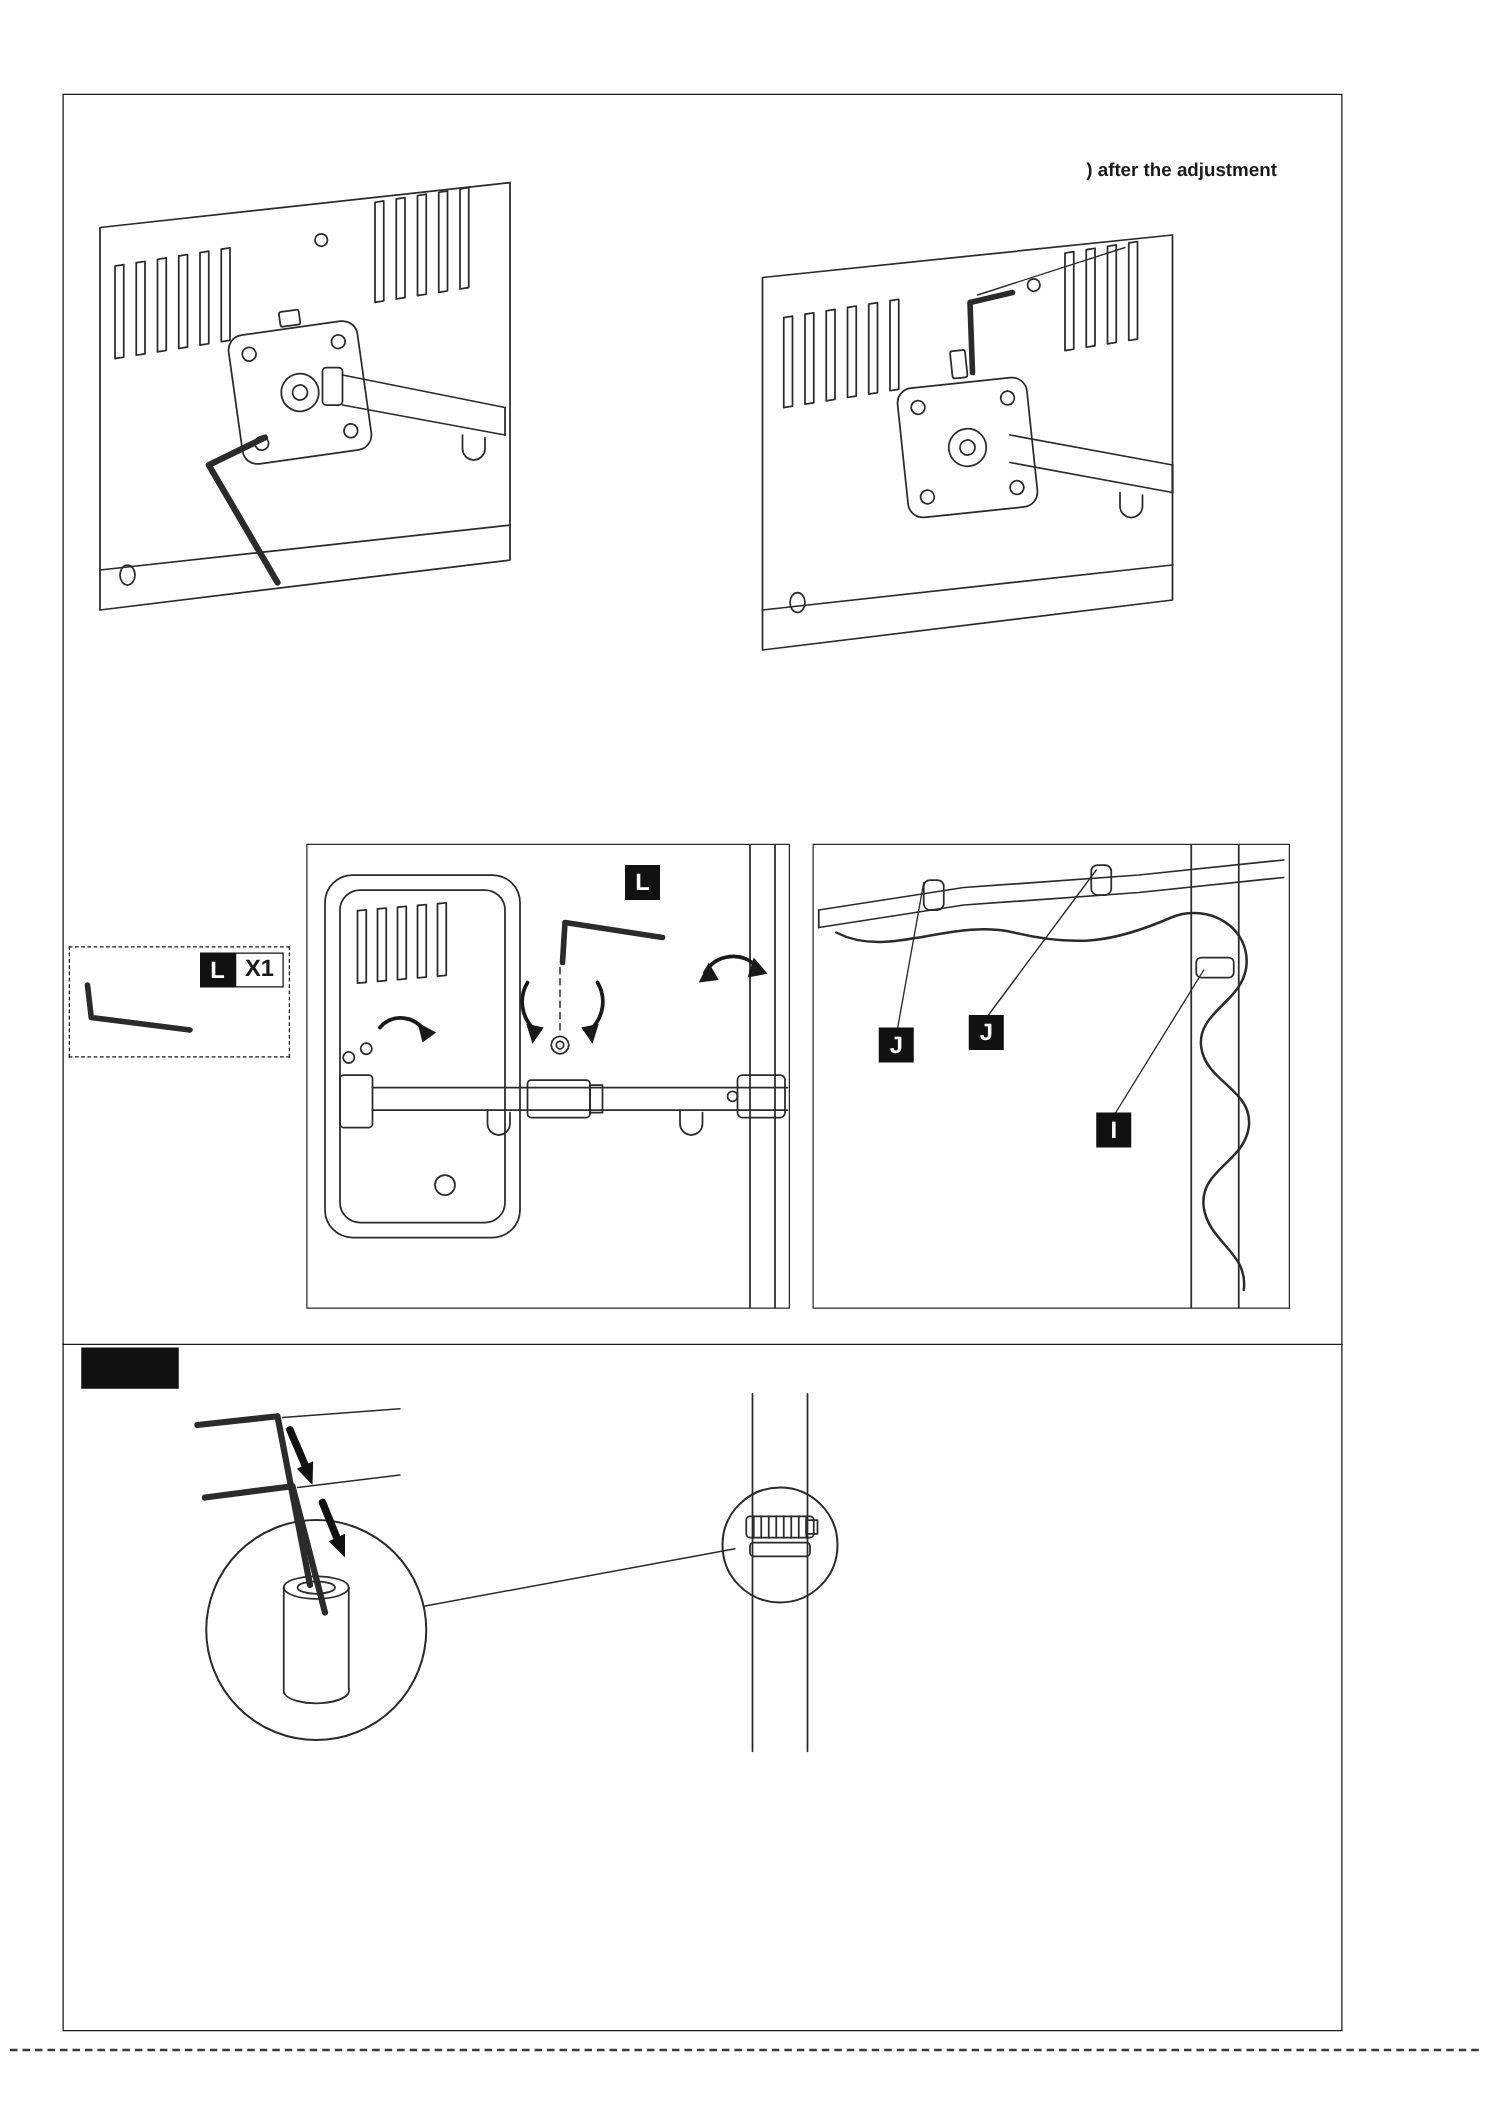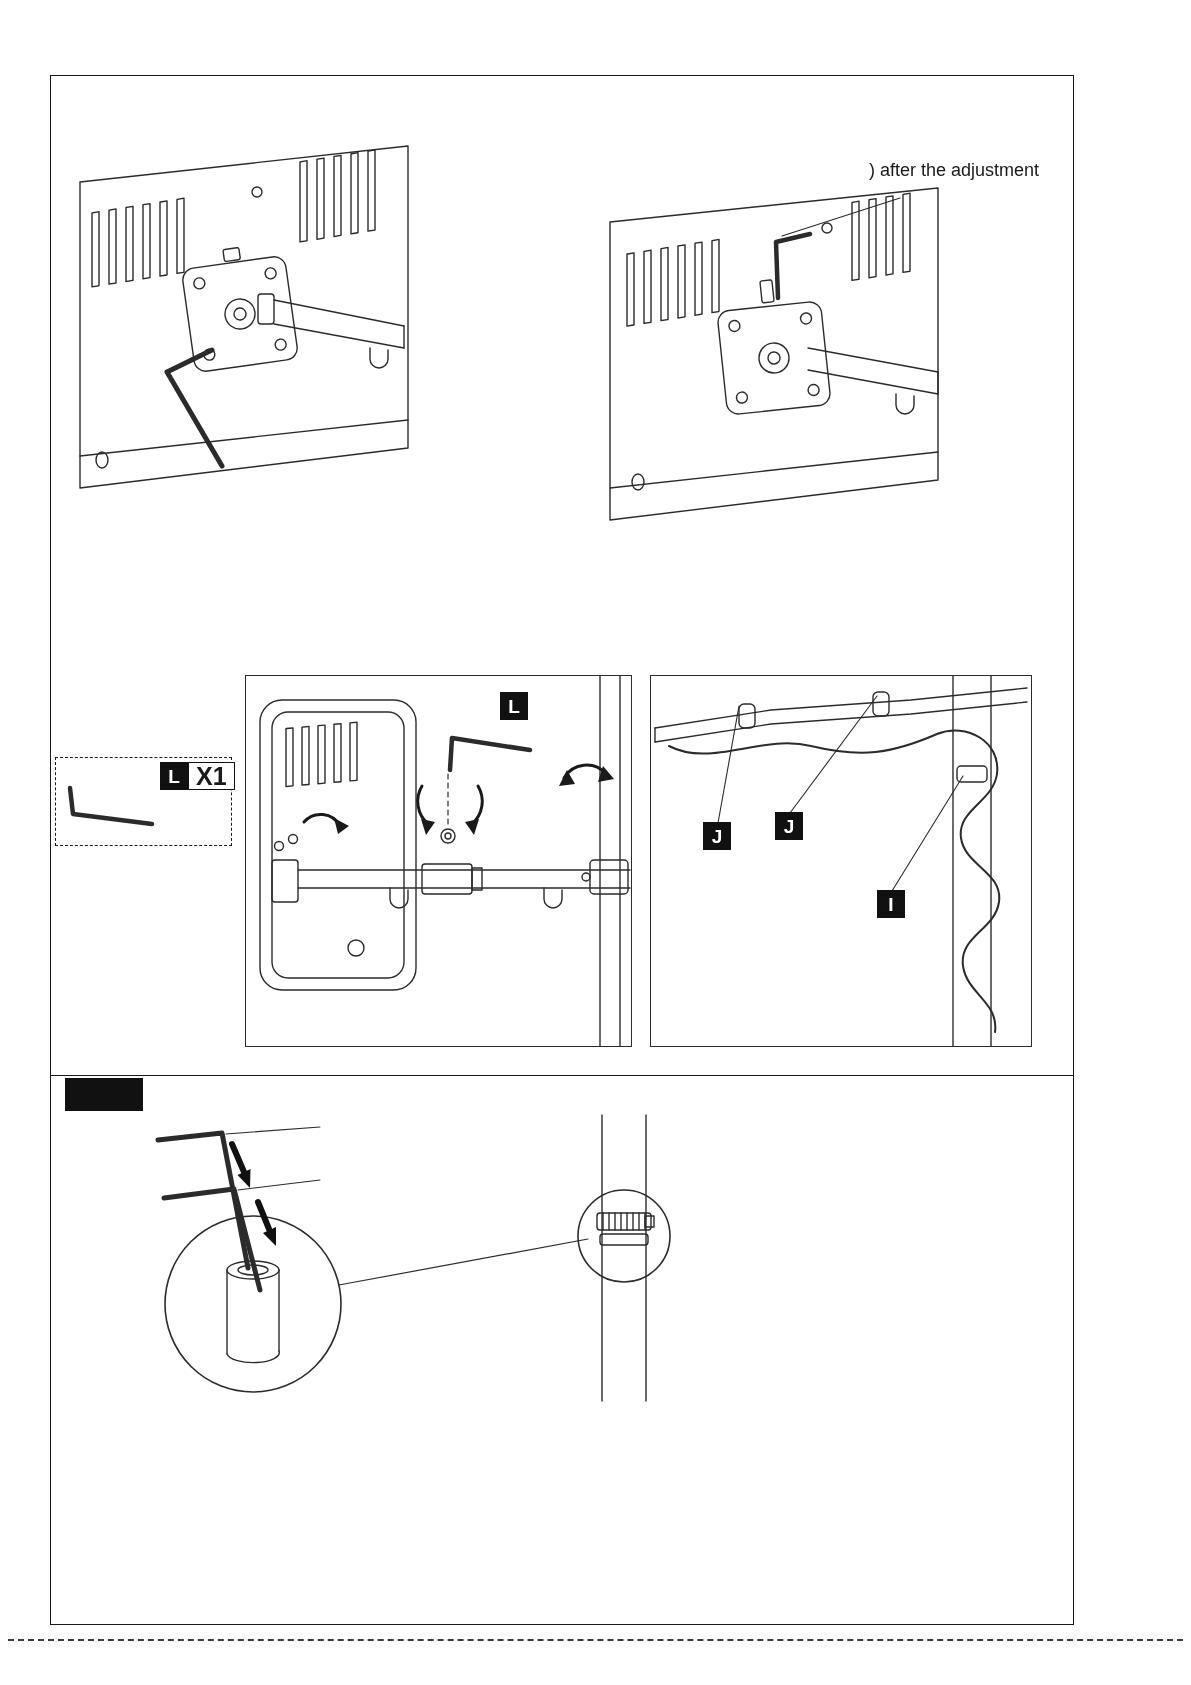--- a/index.html
+++ b/index.html
@@ -4,33 +4,33 @@
 <style>
   html,body{margin:0;padding:0;}
   body{
     width:1191px;height:1685px;position:relative;background:#ffffff;
     font-family:"Liberation Sans",sans-serif;color:#1a1a1a;overflow:hidden;
   }
   .abs{position:absolute;}
   .page-border{left:50px;top:75px;width:1022px;height:1548px;border:1.6px solid #1a1a1a;}
   .divider{left:50px;top:1075px;width:1024px;height:0;border-top:1.6px solid #1a1a1a;}
   .bottom-dashed{left:8px;top:1639px;width:1175px;height:0;border-top:2px dashed #3a3a3a;}
-  .note{left:869px;top:160px;font-size:18px;font-weight:400;}
+  .note{left:869px;top:128px;font-size:15px;font-weight:700;}
   .panel{border:1.2px solid #2b2b2b;background:#fff;}
   .panel-center{left:245px;top:675px;width:385px;height:370px;}
   .panel-right{left:650px;top:675px;width:380px;height:370px;}
   .parts-box{left:55px;top:757px;width:177px;height:89px;border:1.7px dashed #1a1a1a;box-sizing:border-box;}
   .tag{
     width:28px;height:28px;background:#111111;color:#ffffff;
     display:flex;align-items:center;justify-content:center;
     font-size:19px;font-weight:bold;line-height:1;
   }
   .qty-box{
     height:28px;padding:0 7px;border:1.8px solid #111111;background:#ffffff;
-    display:flex;align-items:center;font-size:25px;font-weight:600;box-sizing:border-box;
+    display:flex;align-items:center;font-size:19px;font-weight:600;box-sizing:border-box;
   }
   .step-banner{left:65px;top:1078px;width:78px;height:33px;background:#111111;}
   svg{display:block;overflow:visible;}
 </style>
 </head>
 <body>
 
 <div class="abs page-border"></div>
 <div class="abs divider"></div>
 <div class="abs bottom-dashed"></div>

